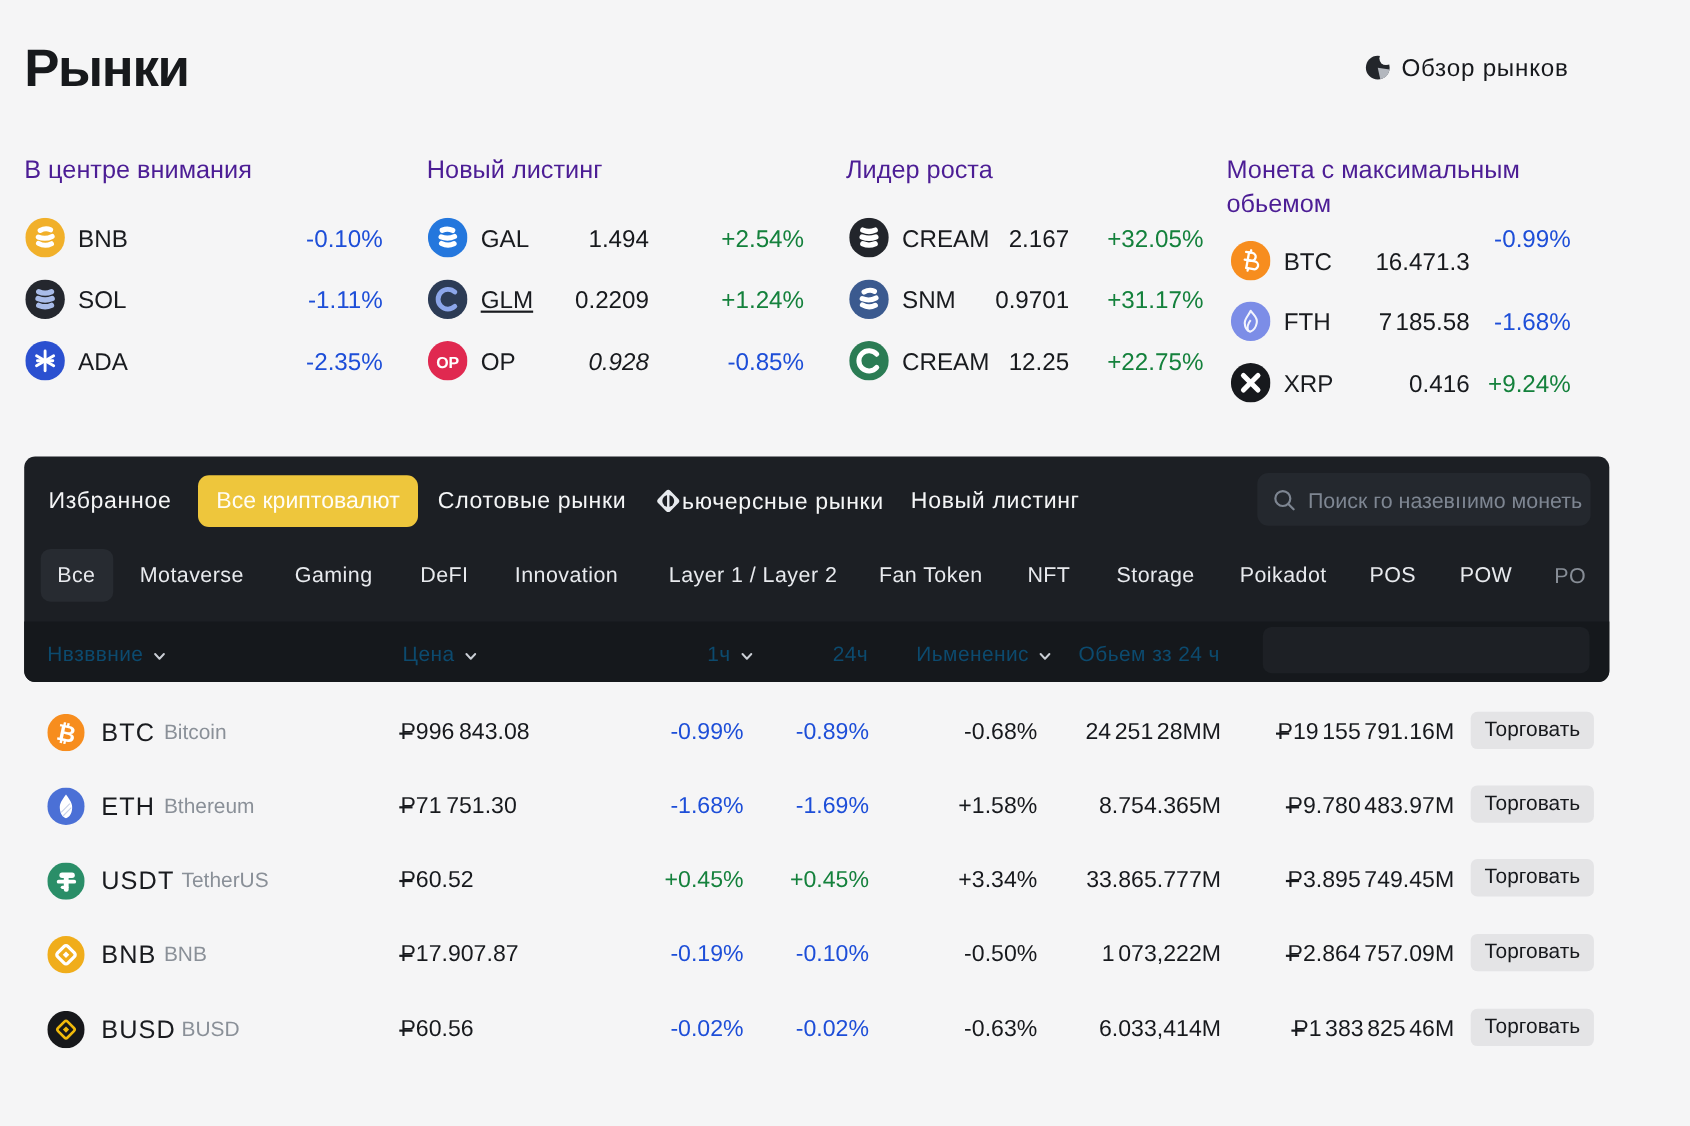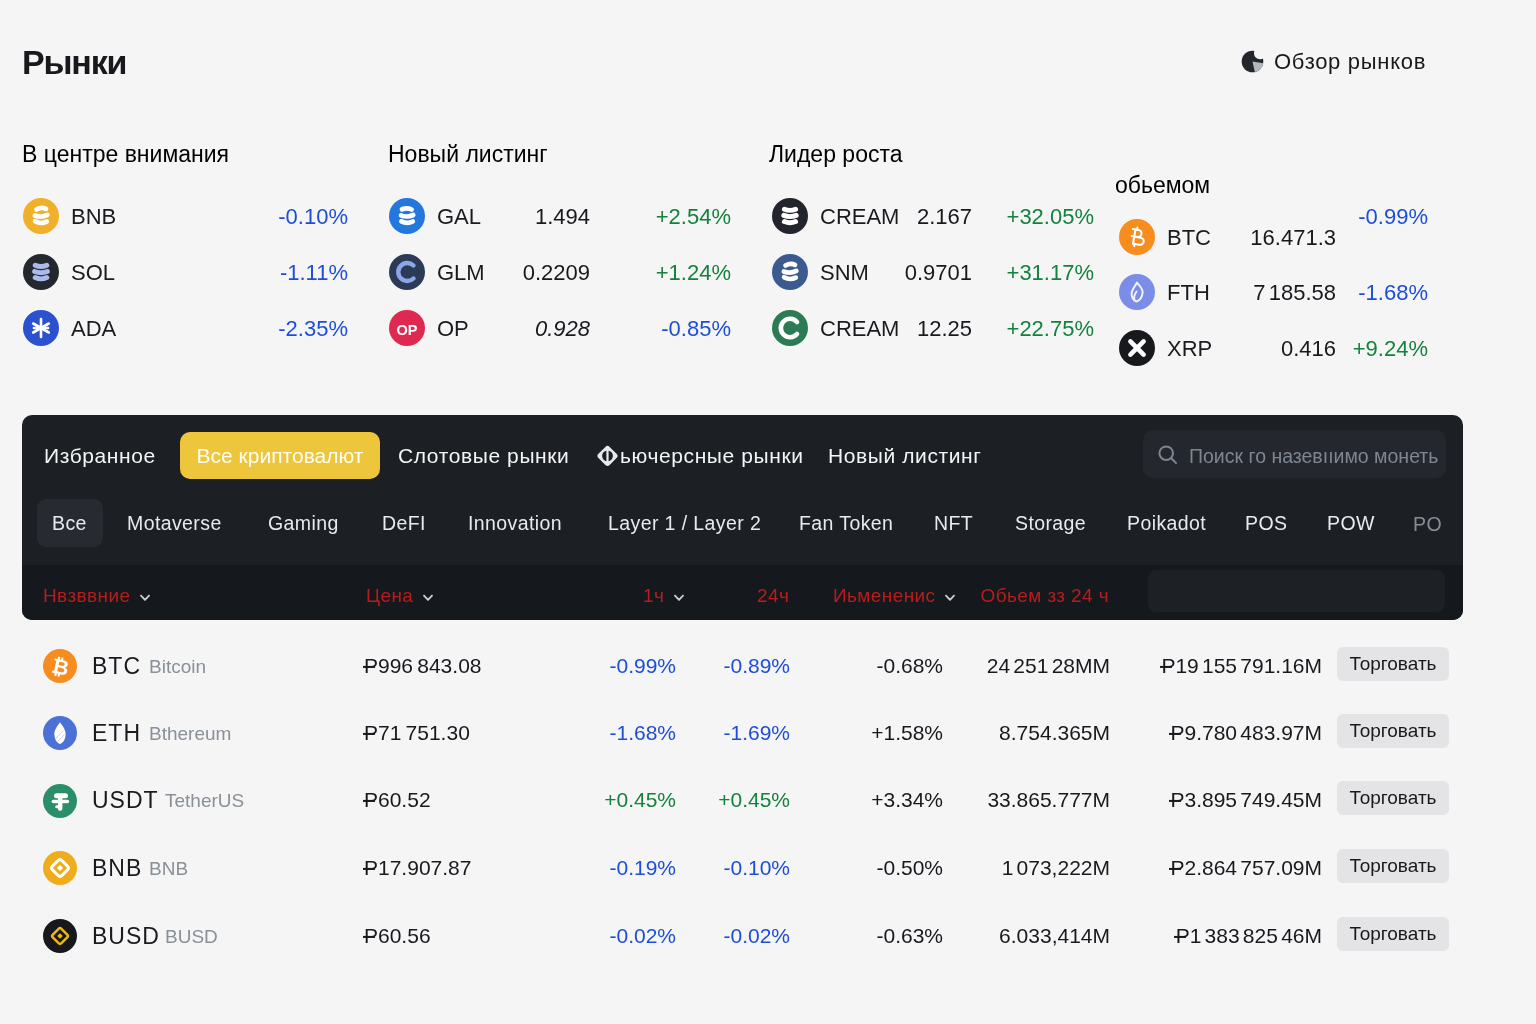--- a/index.html
+++ b/index.html
@@ -6,49 +6,50 @@
   html,body { width:1536px; height:1024px; overflow:hidden; }
   body { background:#f5f5f6; font-family:"Liberation Sans", sans-serif; }
   #page { position:relative; width:1536px; height:1024px; }
   .abs { position:absolute; white-space:nowrap; transform:translateY(-50%); line-height:1.15; }
   .ic { position:absolute; }
   .red { color:#1d4ed8; }
   .grn { color:#14813c; }
   .sym { font-size:22px; font-weight:500; color:#191b1f; }
   .num { font-size:22px; color:#17191d; }
   .chg { font-size:22px; }
-  .title { font-size:23px; color:#000000; }
+  .title { font-size:23px; color:#4c1d95; }
   .rub { position:relative; }
   .rub i { font-style:normal; }
   .rub u { text-decoration:none; position:absolute; left:-1.5px; top:11.7px; width:12px; height:1.9px; background:currentColor; }
   .tab { font-size:21px; font-weight:500; letter-spacing:0.6px; color:#f4f5f6; }
   .cat { font-size:19.5px; letter-spacing:0.4px; color:#e8eaee; }
-  .th  { font-size:19px; letter-spacing:0.4px; color:#b91c1c; } .th svg { margin-left:3px; }
+  .th  { font-size:19px; letter-spacing:0.4px; color:#0c4a6e; } .th svg { margin-left:3px; }
   .tsym { font-size:23px; font-weight:500; letter-spacing:1px; color:#191b1f; }
   .tname { font-size:19px; color:#8a9098; }
   .tnum { font-size:21px; color:#17191d; }
   .tpct { font-size:21px; }
   .btn { position:absolute; width:112px; height:34px; background:#e4e4e6; border-radius:6px; color:#17191d; font-size:19px; display:flex; align-items:center; justify-content:center; }
 </style>
 </head>
 <body>
 <div id="page">
 
-  <div class="abs" style="left:22px;top:63px;font-size:34px;font-weight:700;color:#17191c;letter-spacing:-1.2px;">Рынки</div>
+  <div class="abs" style="left:22px;top:63px;font-size:48px;font-weight:700;color:#17191c;letter-spacing:-1.2px;">Рынки</div>
 
   <svg class="ic" width="23" height="23" viewBox="0 0 23 23" style="left:1241px;top:50px;">
     <circle cx="11.5" cy="11.5" r="10.8" fill="#23262b"></circle>
     <path d="M11.5 11.5 L22.3 13.2 A10.8 10.8 0 0 1 13.8 22.05 Z" fill="#b3b7be"></path>
     <circle cx="19" cy="3.2" r="6.0" fill="#f5f5f6"></circle>
   </svg>
   <div class="abs" style="left:1274px;top:62px;font-size:22px;letter-spacing:0.7px;color:#17191d;">Обзор рынков</div>
 
   <div class="abs title" style="left:22px;top:154px;">В центре внимания</div>
   <div class="abs title" style="left:388px;top:154px;">Новый листинг</div>
   <div class="abs title" style="left:769px;top:154px;">Лидер роста</div>
+  <div class="abs title" style="left:1115px;top:154px;">Монета с максимальным</div>
   <div class="abs title" style="left:1115px;top:185px;">обьемом</div>
 
   <svg class="ic" width="36" height="36" viewBox="0 0 36 36" style="left:23px;top:198px;">
     <circle cx="18" cy="18" r="18" fill="#f1b02a"></circle>
     <g fill="none" stroke="#fff" stroke-width="4.6" stroke-linecap="round">
       <path d="M13.5 11.5 q 5 -2.8 9.5 -0.6"></path>
       <path d="M11.8 17.5 q 6.5 2.6 12.6 -0.6"></path>
       <path d="M12 23.2 q 5.8 3.4 11.8 0.4"></path>
     </g>
   </svg>
@@ -86,21 +87,21 @@
   </svg>
   <svg class="ic" width="36" height="36" viewBox="0 0 36 36" style="left:389px;top:254px;">
     <circle cx="18" cy="18" r="18" fill="#2c3b55"></circle>
     <path d="M 24.5 11.5 A 9 9 0 1 0 24.5 24.5" fill="none" stroke="#8ca6ea" stroke-width="4.4" stroke-linecap="round"></path>
   </svg>
   <svg class="ic" width="36" height="36" viewBox="0 0 36 36" style="left:389px;top:310px;">
     <circle cx="18" cy="18" r="18" fill="#e02950"></circle>
     <text x="18" y="24.5" font-family="Liberation Sans, sans-serif" font-size="14.5" font-weight="700" fill="#fff" text-anchor="middle">OP</text>
   </svg>
   <div class="abs sym" style="left:437px;top:217px;">GAL</div>
-  <div class="abs sym" style="left:437px;top:273px;">GLM</div>
+  <div class="abs sym" style="left:437px;top:273px;text-decoration:underline;">GLM</div>
   <div class="abs sym" style="left:437px;top:329px;">OP</div>
   <div class="abs num" style="right:946px;top:217px;">1.494</div>
   <div class="abs num" style="right:946px;top:273px;">0.2209</div>
   <div class="abs num" style="right:946px;top:329px;font-style:italic;">0.928</div>
   <div class="abs chg grn" style="right:805px;top:217px;">+2.54%</div>
   <div class="abs chg grn" style="right:805px;top:273px;">+1.24%</div>
   <div class="abs chg red" style="right:805px;top:329px;">-0.85%</div>
 
   <svg class="ic" width="36" height="36" viewBox="0 0 36 36" style="left:772px;top:198px;">
     <circle cx="18" cy="18" r="18" fill="#22252b"></circle>

